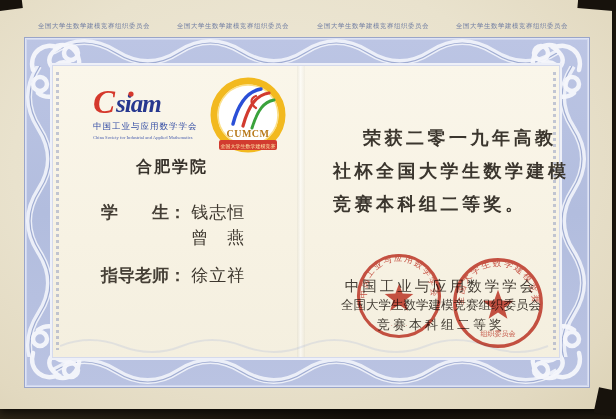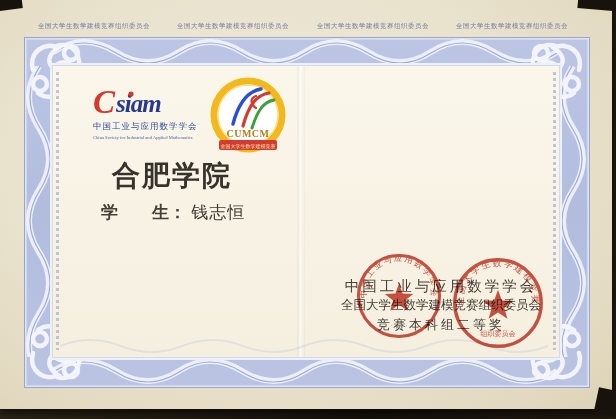--- a/index.html
+++ b/index.html
@@ -27,21 +27,21 @@
   .micro-col{position:absolute;width:3px;opacity:.5;
              background:repeating-linear-gradient(180deg,#8a96bd 0 3px,transparent 3px 6px);}
   .ornament{position:absolute;width:62px;height:62px;}
   .crease{position:absolute;left:297px;top:66px;width:8px;height:291px;
           background:linear-gradient(90deg,rgba(90,90,70,.07),rgba(255,255,255,.55) 45%,rgba(90,90,70,.05));}
   .watermark{position:absolute;opacity:.22;}
   
   .logo-csiam{position:absolute;left:92px;top:82px;}
   .logo-cumcm{position:absolute;left:206px;top:74px;}
   .school{position:absolute;left:60px;top:157px;width:224px;text-align:center;
-          font-size:28px;font-weight:600;color:#37322b;letter-spacing:2px;}
+          font-size:16px;font-weight:600;color:#37322b;letter-spacing:2px;}
   .roster{position:absolute;left:101px;top:200px;font-size:17px;color:#453f36;}
   .roster .row{line-height:25px;white-space:nowrap;}
   .roster .row.gap{margin-top:13px;}
   .roster .lbl{display:inline-block;width:86px;font-weight:bold;}
   .roster .nm{letter-spacing:1px;color:#3e382f;margin-top:20px;}
   
   .award{position:absolute;left:333px;top:122px;width:250px;font-size:18px;line-height:33px;
          font-weight:600;color:#3b362e;letter-spacing:3.5px;}
   .award .ind{margin-left:30px;}
   .issuer{position:absolute;left:327px;top:276px;width:228px;text-align:center;color:#453f36;}
@@ -152,22 +152,35 @@
     <text x="42" y="73.5" text-anchor="middle" font-size="5" fill="#ffe9a8">全国大学生数学建模竞赛</text>
   </svg>
 
   <div class="school">合肥学院</div>
 
   <div class="roster">
     <div class="row">
       <span class="lbl">学　　生：</span>
       <span class="nm">钱志恒</span>
     </div>
-  </div>
-
+    <div class="row">
+      <span class="lbl"></span>
+      <span class="nm">曾　燕</span>
+    </div>
+    <div class="row gap">
+      <span class="lbl">指导老师：</span>
+      <span class="nm">徐立祥</span>
+    </div>
+  </div>
+
+  <div class="award">
+    <div class="ind">荣获二零一九年高教</div>
+    <div>社杯全国大学生数学建模</div>
+    <div>竞赛本科组二等奖。</div>
+  </div>
 
   <div class="issuer">
     <div class="l1">中国工业与应用数学学会</div>
     <div class="l2">全国大学生数学建模竞赛组织委员会</div>
     <div class="l3">竞赛本科组二等奖</div>
   </div>
 
   <svg class="seal" style="left:355px;top:252px;" width="88" height="88" viewBox="0 0 100 100">
     <defs>
         <path id="arcL" d="M 17,64 A 37,37 0 1 1 83,64"></path>

